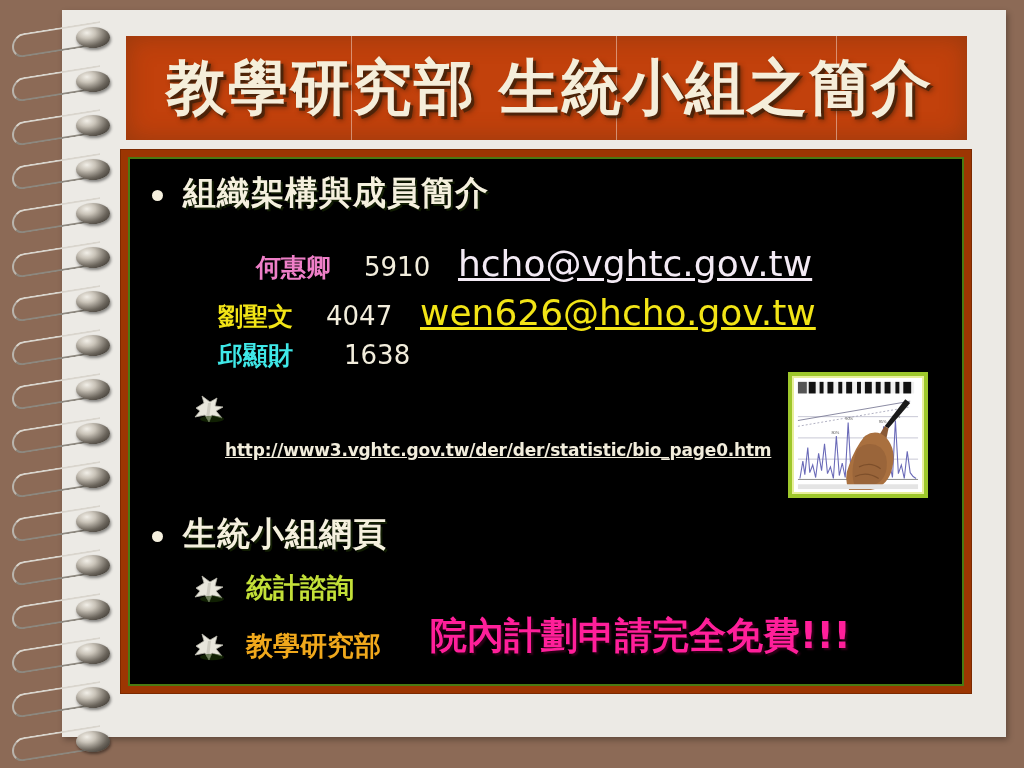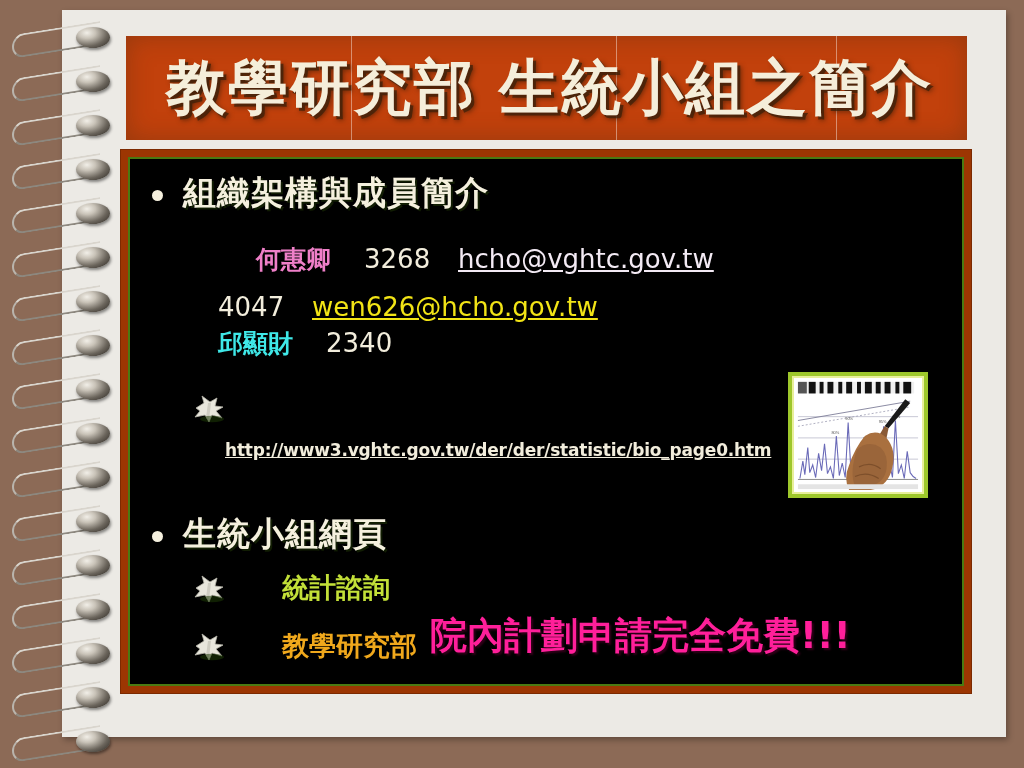--- a/index.html
+++ b/index.html
@@ -153,21 +153,21 @@
     width: 108px;
     text-shadow: 2px 2px 2px rgba(0,0,0,0.55);
   }
   .c-ext {
     font-size: 26px;
     color: #f2eddc;
     width: 94px;
     text-shadow: 1px 1px 2px rgba(0,0,0,0.45);
   }
   .c-mail {
-    font-size: 26px;
+    font-size: 36px;
     text-decoration: underline;
     text-shadow: 1px 1px 2px rgba(0,0,0,0.45);
   }
 
   
   .star-bullet {
     position: absolute;
     width: 34px; height: 30px;
   }
   .star-bullet svg { display: block; }
@@ -191,21 +191,20 @@
     text-shadow: 1px 1px 2px rgba(0,0,0,0.5);
     white-space: nowrap;
     letter-spacing: -0.2px;
   }
   .sub-item {
     position: absolute;
     font-size: 27px;
     font-weight: bold;
     text-shadow: 2px 2px 2px rgba(0,0,0,0.55);
     white-space: nowrap;
-    margin-left: 36px;
   }
   .slogan {
     position: absolute;
     font-size: 37px;
     font-weight: bold;
     color: #ff1f9a;
     text-shadow: 2px 2px 2px rgba(90,0,45,0.55);
     white-space: nowrap;
     letter-spacing: 0px;
   }
@@ -317,32 +316,33 @@
 <div class="content-panel">
   <div class="content-inner">
 
     <div class="main-bullet" style="left:22px; top:12px;">
       <div class="bullet-dot"></div>
       <div class="heading-text">組織架構與成員簡介</div>
     </div>
 
     <div class="contact-row" style="left:88px; top:84px;margin-left:38px;">
       <span class="c-name" style="color:#ef7fc8">何惠卿</span>
-      <span class="c-ext">3268</span>
+      <span class="c-ext">5910</span>
       <span class="c-mail" style="color:#f3eaf4">hcho@vghtc.gov.tw</span>
     </div>
 
     <div class="contact-row" style="left:88px; top:133px;">
+      <span class="c-name" style="color:#f2e416">劉聖文</span>
       <span class="c-ext">4047</span>
       <span class="c-mail" style="color:#f2e416">wen626@hcho.gov.tw</span>
     </div>
 
-    <div class="contact-row" style="left:88px; top:168px;">
+    <div class="contact-row" style="left:88px; top:180px;gap:18px;">
       <span class="c-name" style="color:#3fe8e8">邱顯財</span>
-      <span class="c-ext">2340</span>
+      <span class="c-ext">1638</span>
     </div>
 
     <div class="star-bullet" style="left:62px; top:235px;">
       <svg viewBox="0 0 34 30">
         <path d="M4 14 L12 9 L10 2 L18 8 L25 4 L23 12 L31 13 L24 17 L30 24 L20 21 L17 28 L13 21 L3 23 L8 17 Z" fill="#e8e6dc" stroke="#b8b6ab" stroke-width="0.8"></path>
         <path d="M16 9 L19 9 L17 26 L14 24 Z" fill="#c9c7bc" opacity="0.85"></path>
         <ellipse cx="20" cy="25" rx="12" ry="3.2" fill="#1d3a05" opacity="0.55"></ellipse>
       </svg>
     </div>
     <div class="site-url" style="left:95px; top:281px;">http://www3.vghtc.gov.tw/der/der/statistic/bio_page0.htm</div>

